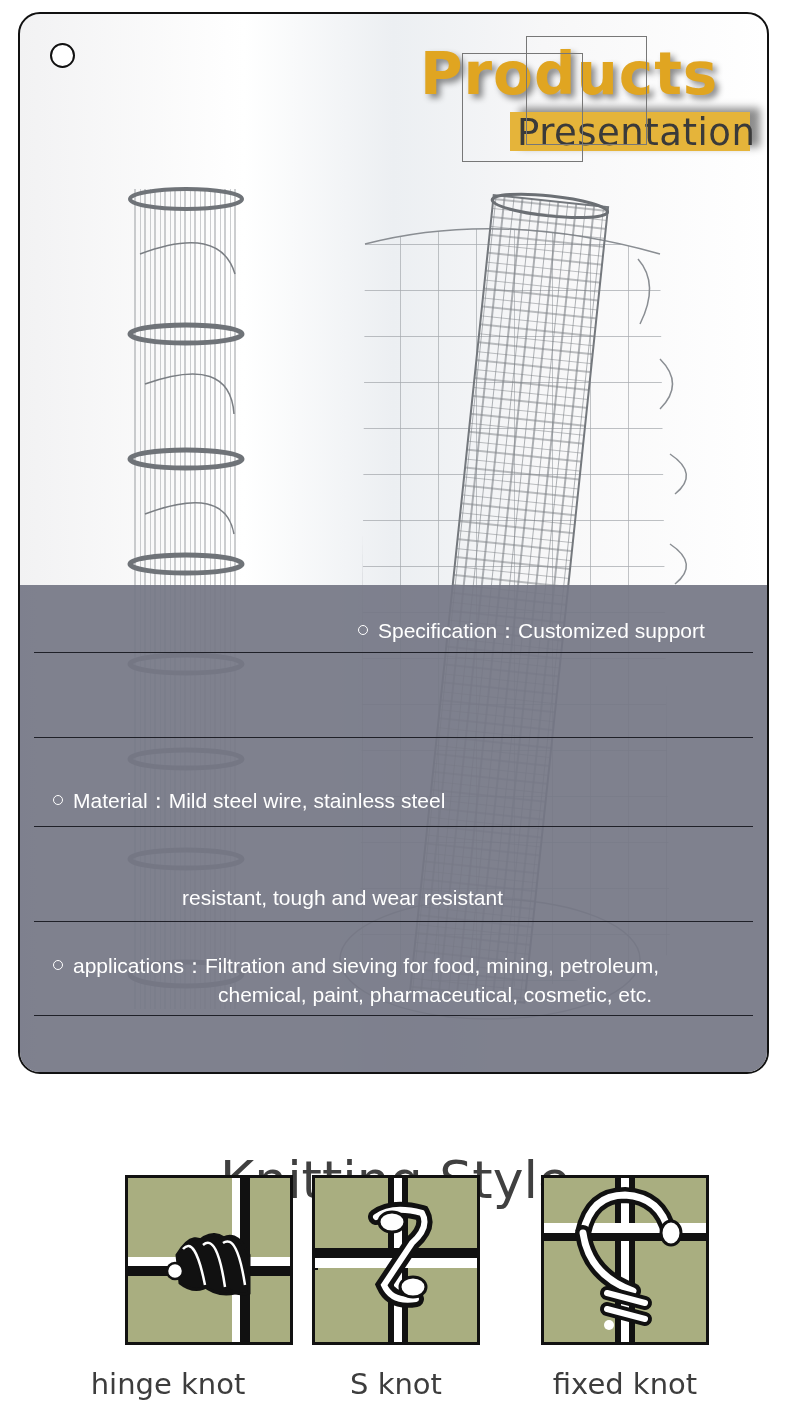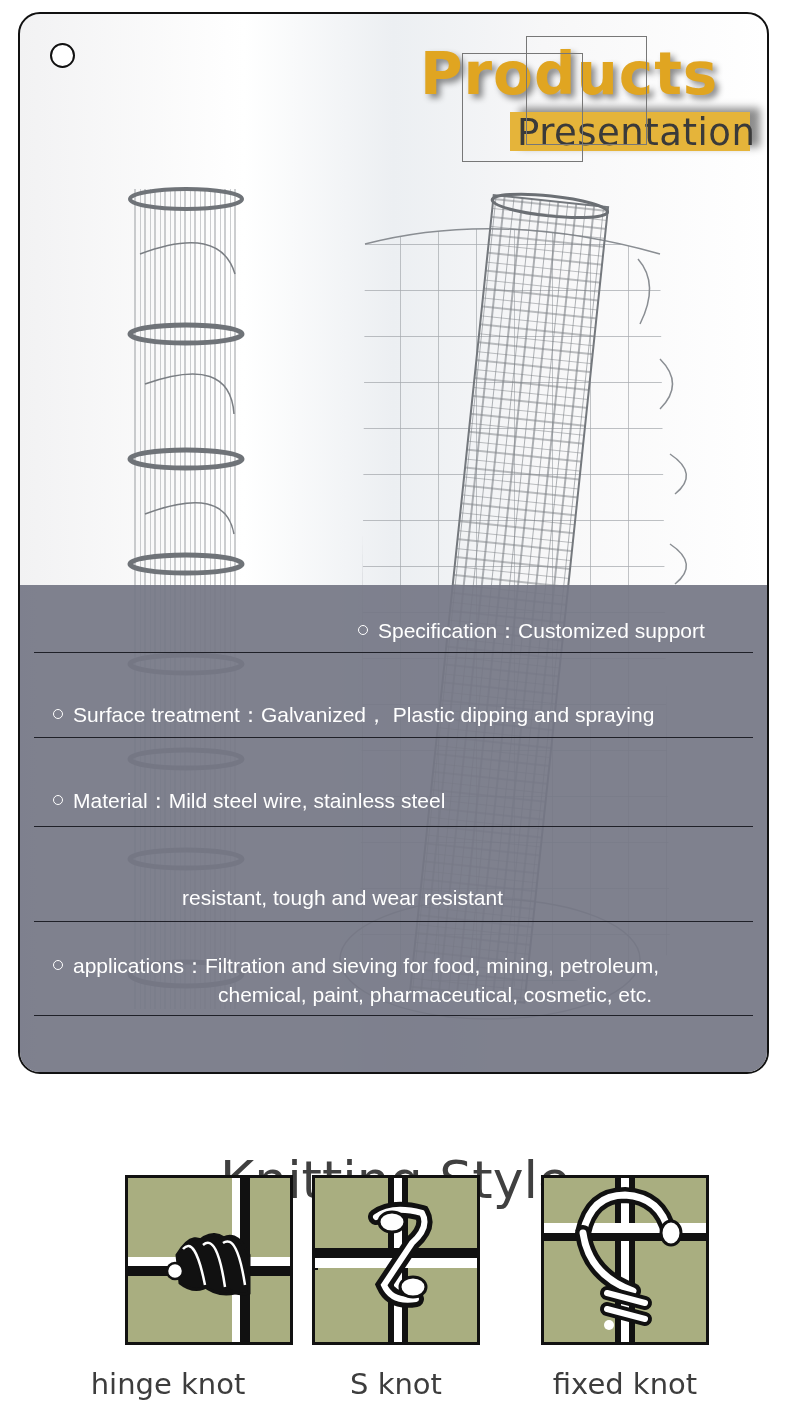--- a/index.html
+++ b/index.html
@@ -115,23 +115,20 @@
   <div class="title-products">Products</div>
   <div class="title-pres">Presentation</div>
   <div class="frame" style="left:442px;top:39px;width:121px;height:109px;"></div>
   <div class="frame" style="left:506px;top:22px;width:121px;height:109px;"></div>
 
   <div class="item" style="left:338px;top:602px;">
     <span class="bullet"></span><span>Specification：</span><span>Customized support</span>
   </div>
   <div class="row" style="top:638px;"></div>
 
-  <div class="item" style="left:33px;top:686px;">
-    <span class="bullet"></span><span>Surface treatment：</span><span>Galvanized，  Plastic dipping and spraying</span>
-  </div>
   <div class="row" style="top:723px;"></div>
 
   <div class="item" style="left:33px;top:772px;">
     <span class="bullet"></span><span>Material：</span><span>Mild steel wire, stainless steel</span>
   </div>
   <div class="row" style="top:812px;"></div>
 
   <div class="item" style="left:162px;top:869px;">
     <span>resistant, tough and wear resistant</span>
   </div>

